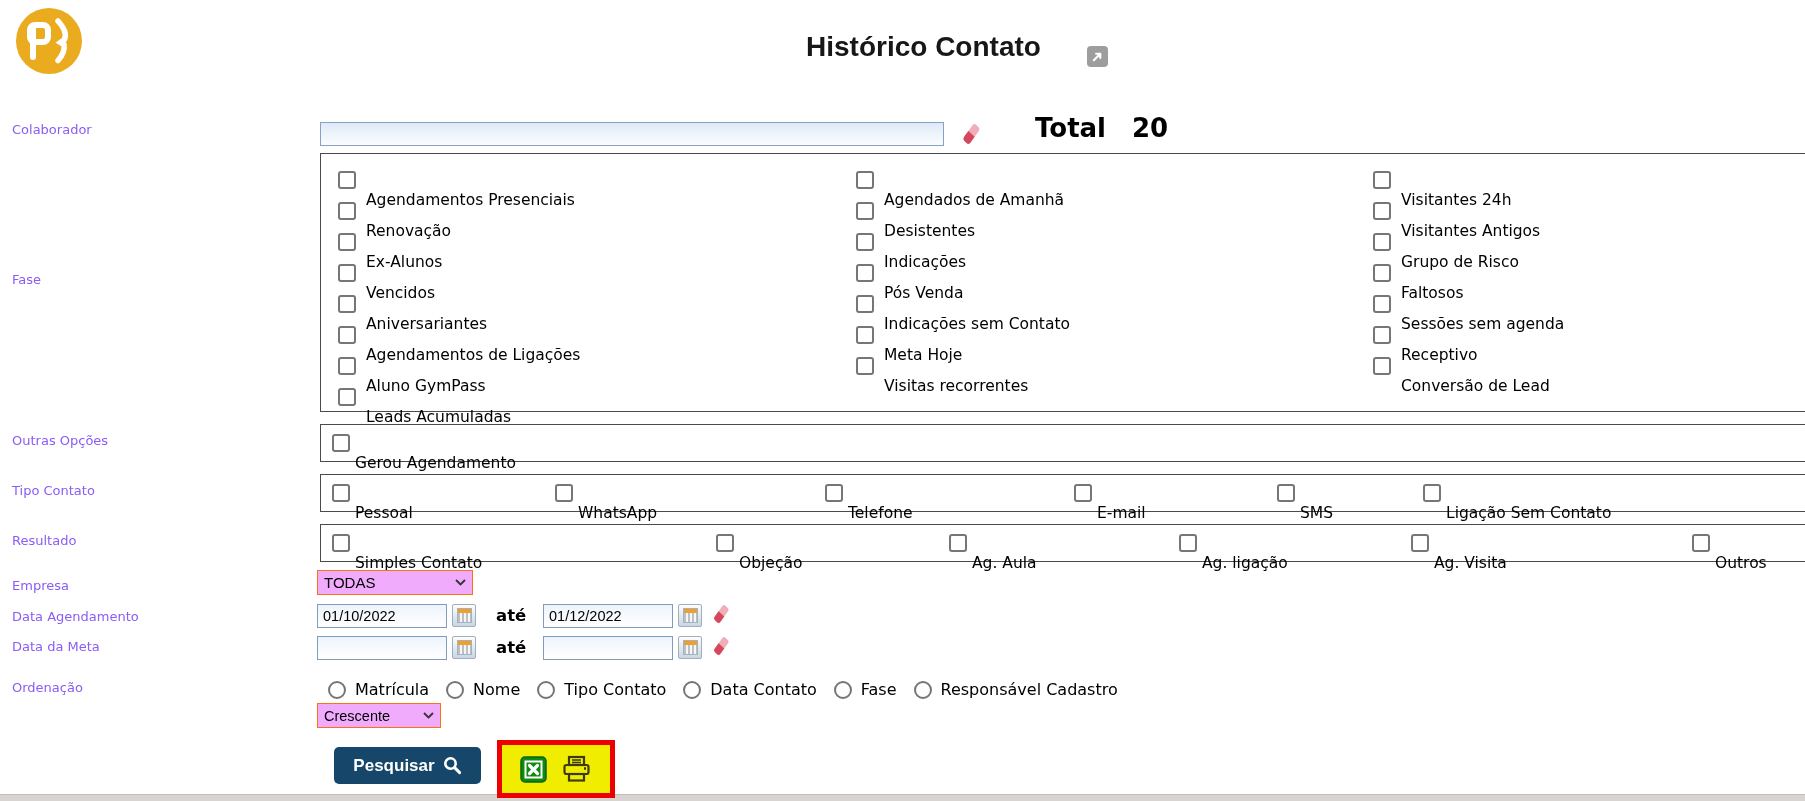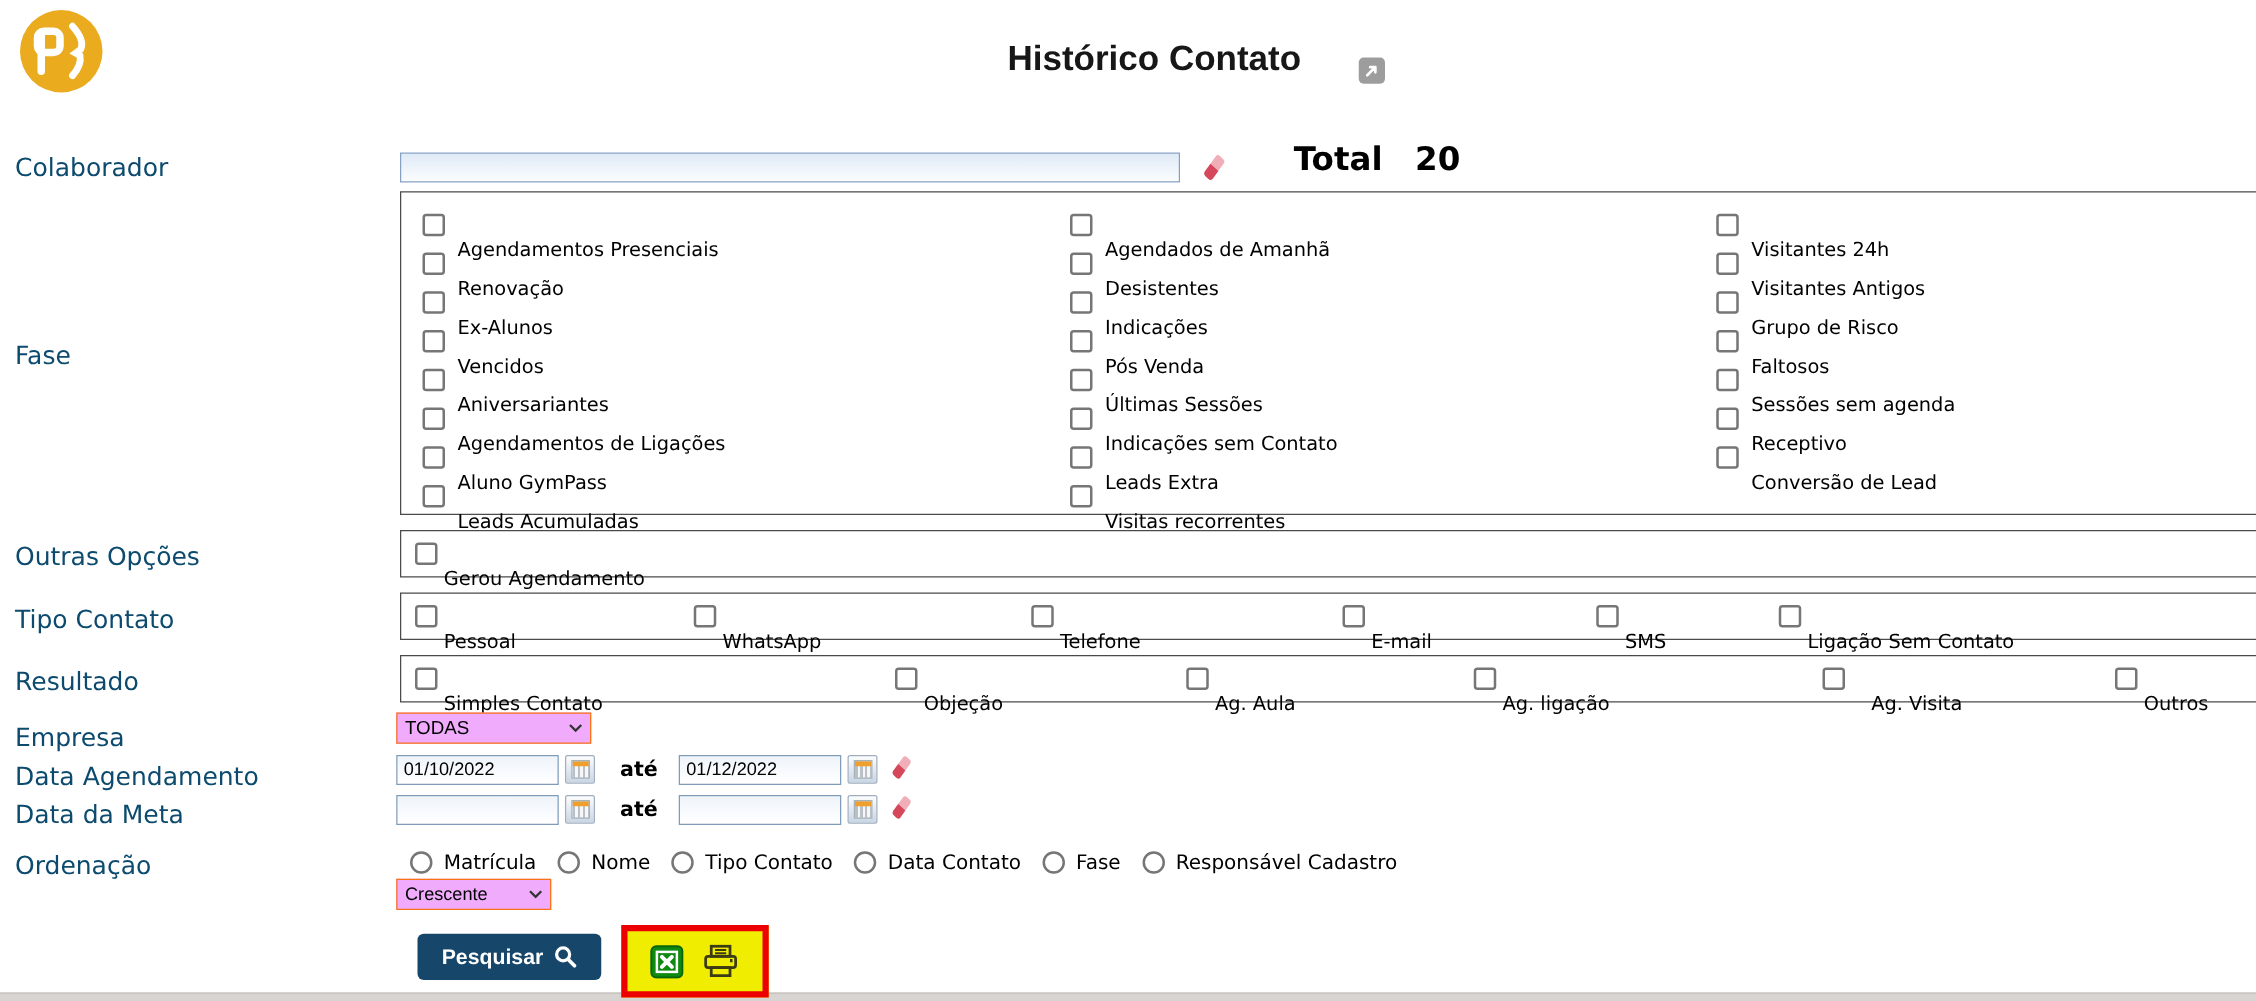--- a/index.html
+++ b/index.html
@@ -1,17 +1,17 @@
 <!DOCTYPE html>
 <html><head>
 <meta charset="utf-8">
 <style>
   html,body{margin:0;padding:0;background:#fff;overflow:hidden;}
   #stage{position:relative;width:1805px;height:801px;font-family:"DejaVu Sans",sans-serif;color:#000;background:#fff;}
-  .row-label{position:absolute;left:12px;font-size:20px;color:#0c4a6e;white-space:nowrap;}
+  .row-label{position:absolute;left:12px;font-size:13px;color:#8b5cf6;white-space:nowrap;}
 
   
   .title{position:absolute;left:806px;top:31px;font-family:"Liberation Sans",sans-serif;font-weight:bold;font-size:28px;color:#171717;letter-spacing:0;}
   .ext-icon{position:absolute;left:1087px;top:46px;width:21px;height:21px;background:#9d9d9d;border-radius:4px;display:flex;align-items:center;justify-content:center;cursor:pointer;}
 
   
   .logo{position:absolute;left:14px;top:6px;}
 
   
   .big-input{position:absolute;left:320px;top:122px;width:610px;height:22px;border:1px solid #86a1c4;background:linear-gradient(to bottom,#dfeaf7,#fbfdfe);padding:0 6px;font-family:"Liberation Sans",sans-serif;font-size:14px;outline:none;}
@@ -139,29 +139,25 @@
       <div class="cb-item">
           <span class="cb"></span>
           <span class="cb-label">Indicações</span>
         </div>
       <div class="cb-item">
           <span class="cb"></span>
           <span class="cb-label">Pós Venda</span>
         </div>
       <div class="cb-item">
           <span class="cb"></span>
-          <span class="cb-label">Últimas Sessões</span>
-        </div>
-      <div class="cb-item">
-          <span class="cb"></span>
           <span class="cb-label">Indicações sem Contato</span>
         </div>
       <div class="cb-item">
           <span class="cb"></span>
-          <span class="cb-label">Leads Extra</span>
+          <span class="cb-label">Meta Hoje</span>
         </div>
       <div class="cb-item">
           <span class="cb"></span>
           <span class="cb-label">Visitas recorrentes</span>
         </div>
     </div>
     <div class="fase-col" style="left:1052px;">
       <div class="cb-item">
           <span class="cb"></span>
           <span class="cb-label">Visitantes 24h</span>
@@ -240,21 +236,21 @@
         <span class="cb-label">Objeção</span>
       </div>
     <div class="inrow cb-item tight" style="left:628px;">
         <span class="cb"></span>
         <span class="cb-label">Ag. Aula</span>
       </div>
     <div class="inrow cb-item tight" style="left:858px;">
         <span class="cb"></span>
         <span class="cb-label">Ag. ligação</span>
       </div>
-    <div class="inrow cb-item tight" style="left:1137px;gap:16px;">
+    <div class="inrow cb-item tight" style="left:1090px;">
         <span class="cb"></span>
         <span class="cb-label">Ag. Visita</span>
       </div>
     <div class="inrow cb-item tight" style="left:1371px;">
         <span class="cb"></span>
         <span class="cb-label">Outros</span>
       </div>
   </div>
 
   <div class="row-label" style="top:578px;">Empresa</div>

